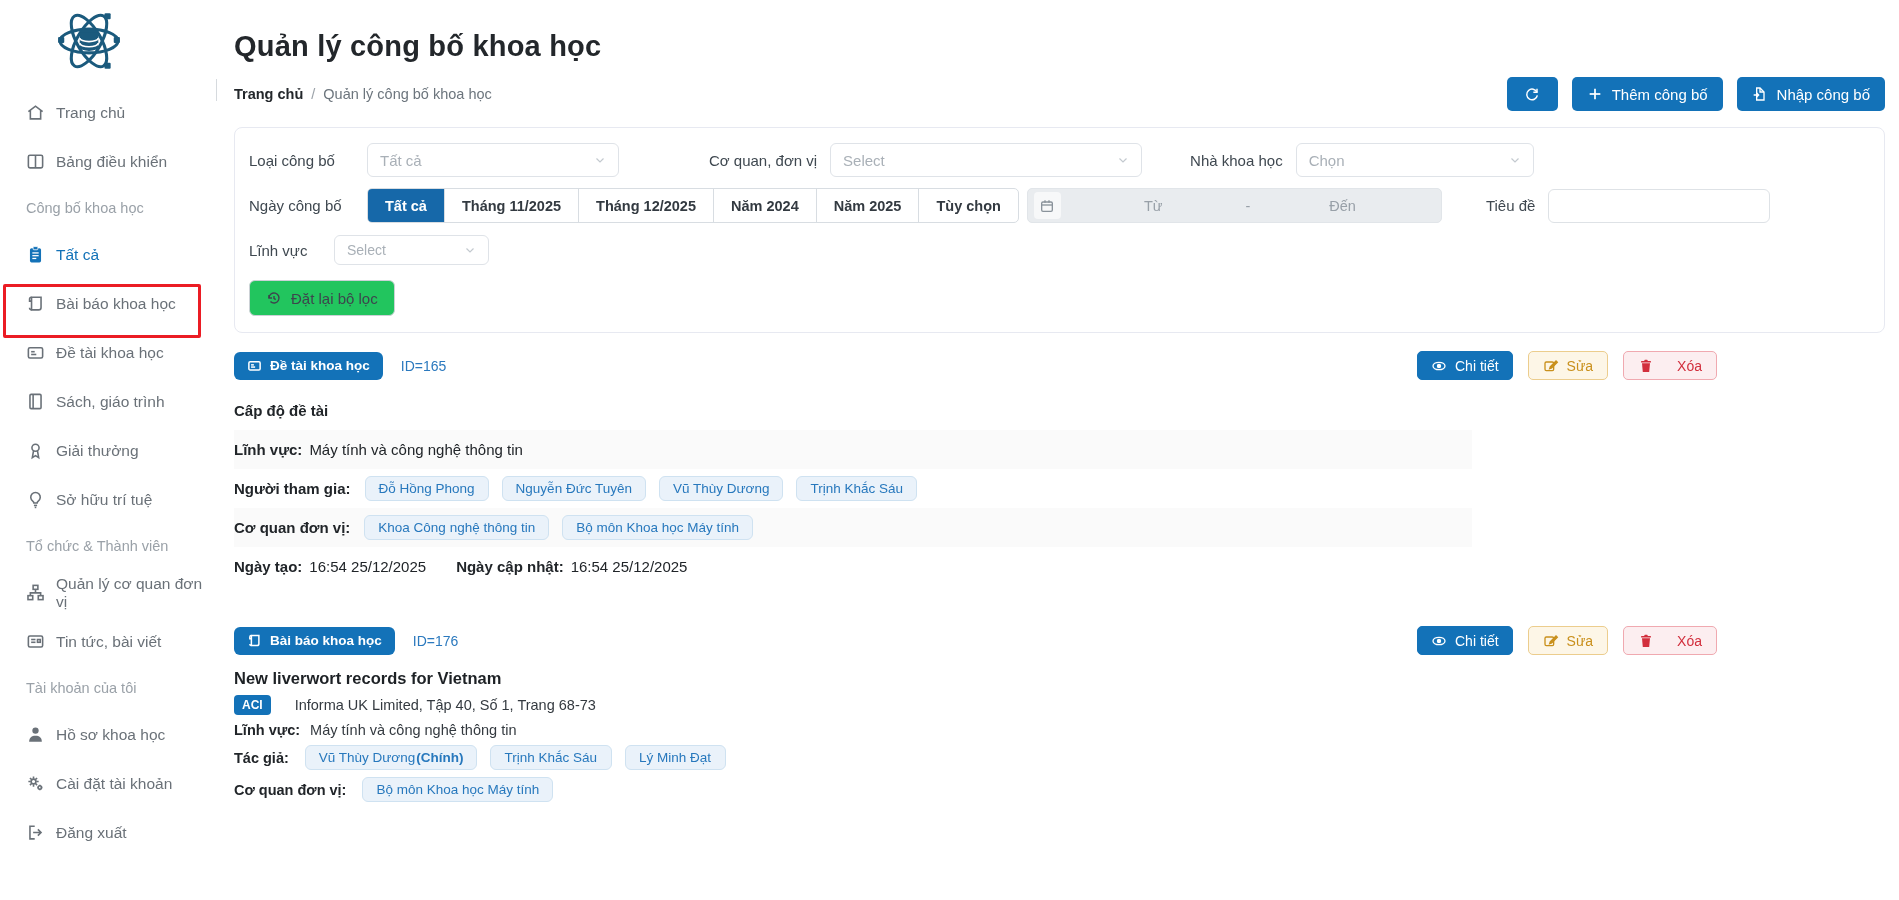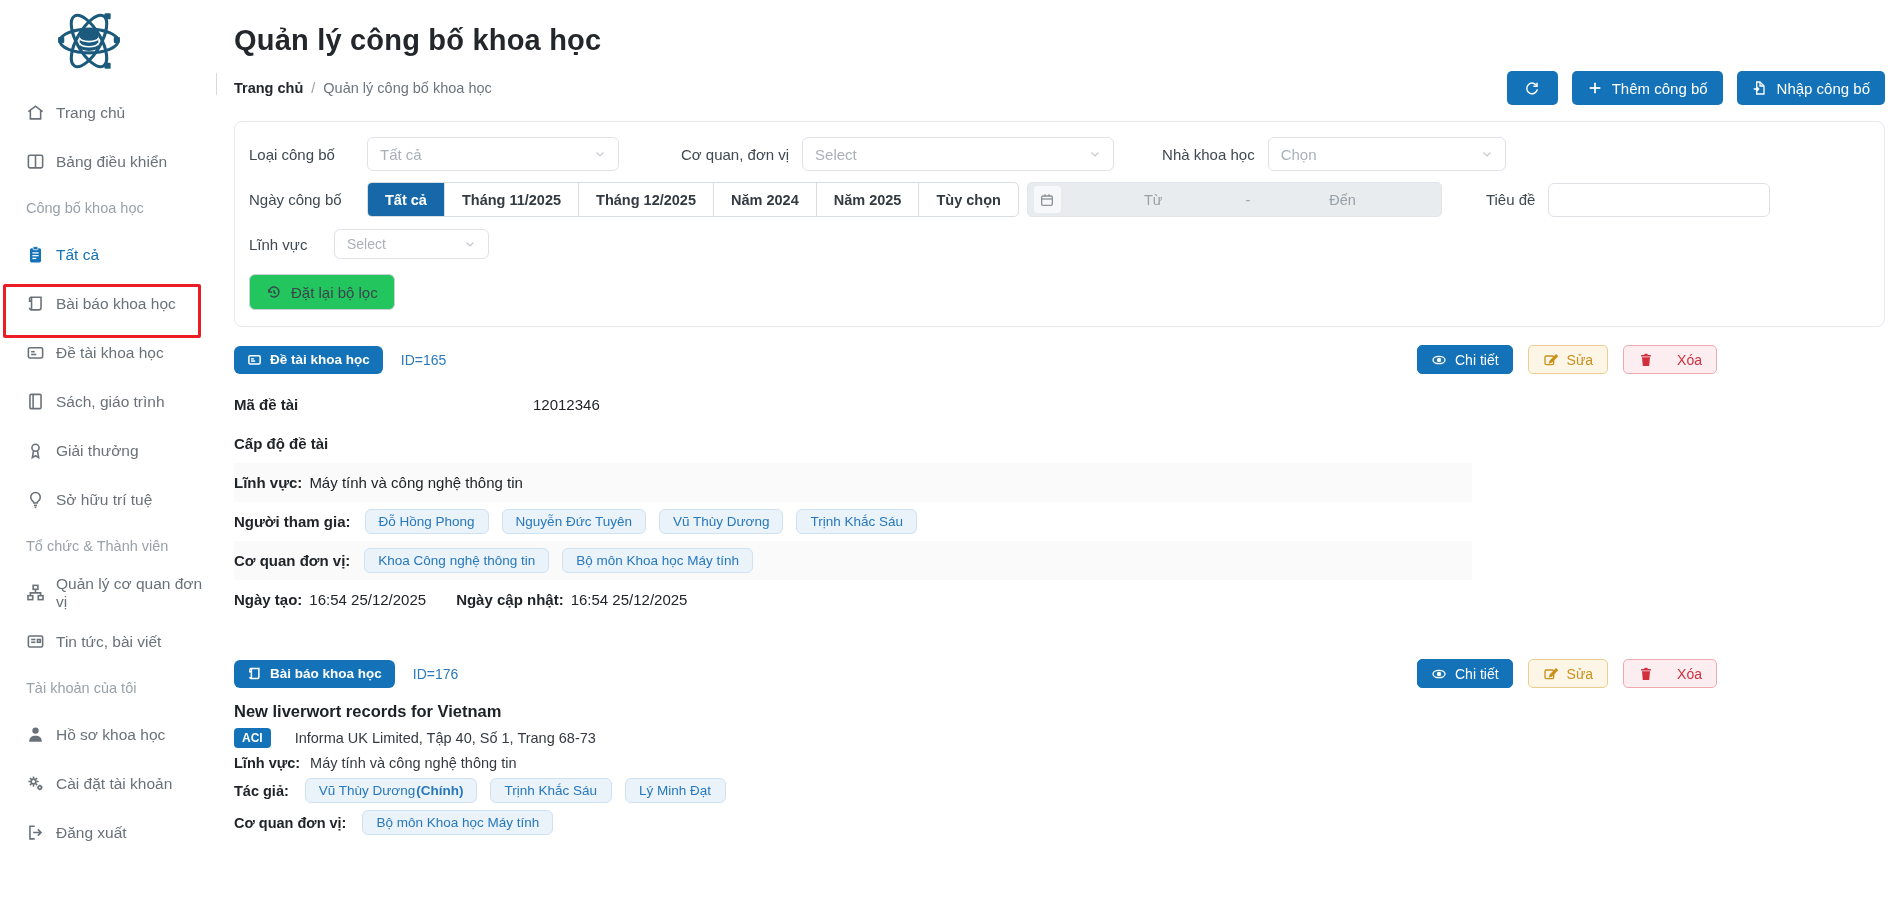--- a/index.html
+++ b/index.html
@@ -15,21 +15,21 @@
     font-size:15.5px; color:#6a7178; cursor:pointer; }
   .nav-item .nv-icon { width:19px; height:19px; color:#6a7178; flex:0 0 auto; }
   .nav-item.active { color:#1372b8; }
   .nav-item.active .nv-icon { color:#1372b8; }
   .nav-header { height:44px; display:flex; align-items:center; padding-left:26px;
     font-size:14.5px; color:#9aa1a8; }
   .red-box { position:absolute; left:3px; top:210px; width:198px; height:54px;
     border:3px solid #eb1c24; border-radius:2px; pointer-events:none; }
 
   
-  .main { position:absolute; left:212px; top:4px; width:1687px; height:716px; padding:20px 14px 0 22px; }
+  .main { position:absolute; left:212px; top:10px; width:1687px; height:716px; padding:20px 14px 0 22px; }
   .page-title { font-size:29px; font-weight:600; color:#23272b; letter-spacing:.2px; }
   .crumb-row { margin-top:14px; display:flex; align-items:center; position:relative; }
   .crumb-tick { position:absolute; left:-18px; top:2px; width:1px; height:22px; background:#d6dade; }
   .crumb-home { font-size:14.5px; font-weight:700; color:#23272b; }
   .crumb-sep { margin:0 8px; color:#9aa1a8; font-size:14.5px; }
   .crumb-cur { font-size:14.5px; color:#6c757d; }
   .top-btns { margin-left:auto; display:flex; gap:14px; }
   .btn-blue { background:#1372b8; color:#fff; border:none; border-radius:5px; height:34px;
     display:inline-flex; align-items:center; gap:9px; padding:4px 15px; font-size:15px;
     font-family:inherit; cursor:pointer; }
@@ -267,21 +267,21 @@
 
   <section class="filter-card">
     <div class="f-row">
       <span class="f-label" style="width:118px">Loại công bố</span>
       <div class="sel" style="width:252px">
         <span>Tất cả</span>
         <svg class="chev" viewBox="0 0 24 24" fill="none" stroke="currentColor" stroke-width="2.4">
             <polyline points="5 9 12 16 19 9"></polyline>
           </svg>
       </div>
-      <span class="f-label" style="margin-left:62px">Cơ quan, đơn vị</span>
+      <span class="f-label" style="margin-left:90px">Cơ quan, đơn vị</span>
       <div class="sel" style="width:312px; margin-left:13px">
         <span>Select</span>
         <svg class="chev" viewBox="0 0 24 24" fill="none" stroke="currentColor" stroke-width="2.4">
             <polyline points="5 9 12 16 19 9"></polyline>
           </svg>
       </div>
       <span class="f-label" style="margin-left:48px">Nhà khoa học</span>
       <div class="sel" style="width:238px; margin-left:13px">
         <span>Chọn</span>
         <svg class="chev" viewBox="0 0 24 24" fill="none" stroke="currentColor" stroke-width="2.4">
@@ -368,24 +368,20 @@
               <path d="M6 8h12l-1.2 13H7.2z"></path>
               <rect x="4.5" y="4.5" width="15" height="2.4" rx="1"></rect>
               <rect x="9.5" y="2.5" width="5" height="2.5" rx="1"></rect>
             </svg>
           <span>Xóa</span>
         </button>
       </div>
     </div>
 
     <div class="rows">
-      <div class="d-row">
-        <span class="d-label">Mã đề tài</span>
-        <span class="d-value">12012346</span>
-      </div>
       <div class="d-row">
         <span class="d-label">Cấp độ đề tài</span>
         <span class="d-value"></span>
       </div>
       <div class="d-row striped">
         <span class="d-label-inline">Lĩnh vực:</span>
         <span class="d-value">Máy tính và công nghệ thông tin</span>
       </div>
       <div class="d-row">
         <span class="d-label-inline" style="margin-right:14px">Người tham gia:</span>

